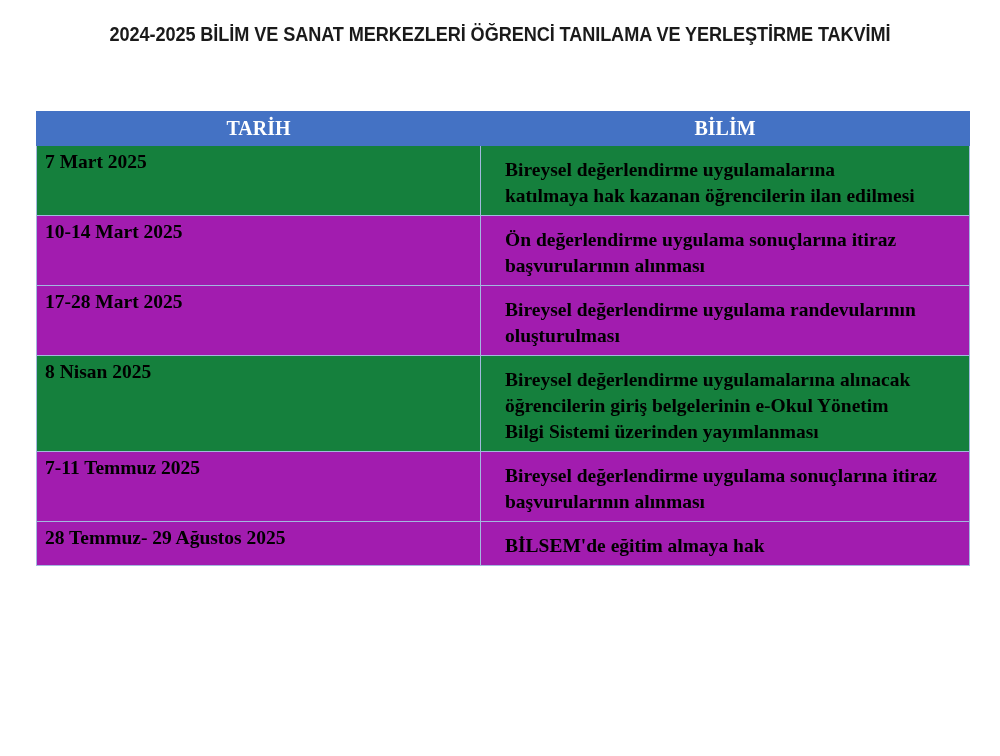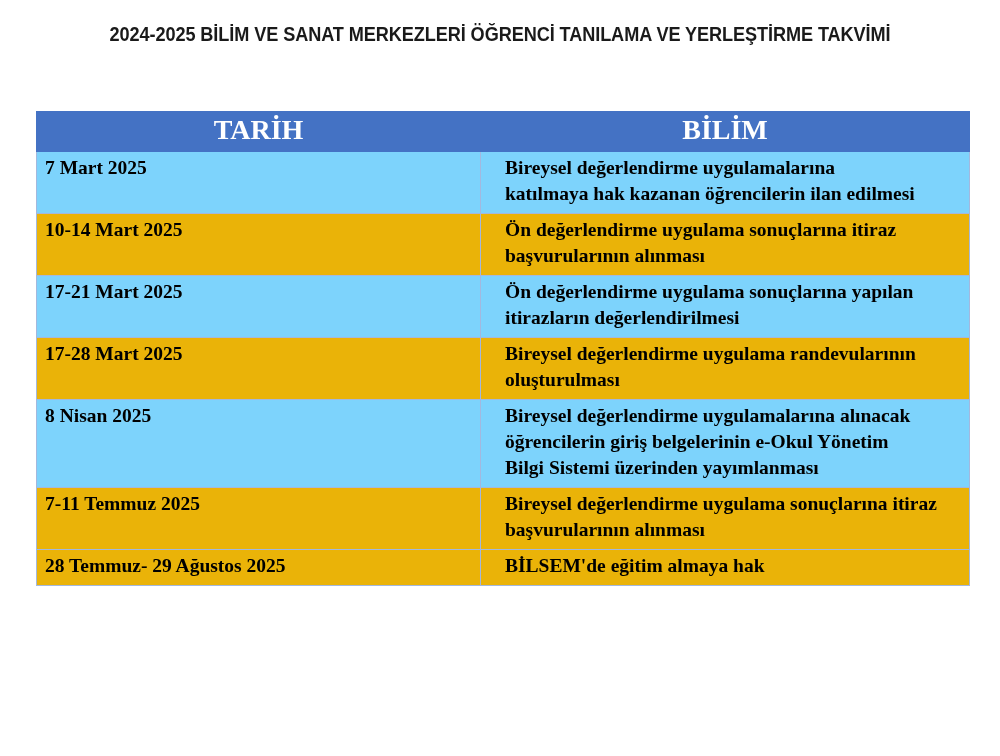--- a/index.html
+++ b/index.html
@@ -56,21 +56,21 @@
   }
 
   table.calendar col.col-date { width: 444px; }
   table.calendar col.col-task { width: 489px; }
 
   table.calendar thead th {
     background: #4472C4;
     color: #ffffff;
     font-family: "Liberation Serif", "DejaVu Serif", serif;
     font-weight: bold;
-    font-size: 28px;
+    font-size: 20px;
     text-align: center;
     padding: 3px 0 5px 0;
     height: 25px;
     border: 1px solid #4472C4;
     line-height: 1.1;
   }
 
   table.calendar tbody td {
     vertical-align: top;
     font-family: "Liberation Serif", "DejaVu Serif", serif;
@@ -79,28 +79,28 @@
     line-height: 26px;
     color: #000000;
     border-left: 1px solid #A3B8DE;
     border-right: 1px solid #A3B8DE;
     border-top: 1px solid #A3B8DE;
     border-bottom: 1px solid #A3B8DE;
     overflow: hidden;
     white-space: nowrap;
   }
 
-  tbody tr.band-light td { background: #eab308; }
-  tbody tr.band-blue  td { background: #7dd3fc; }
+  tbody tr.band-light td { background: #a21caf; }
+  tbody tr.band-blue  td { background: #15803d; }
 
   td.cell-date {
     padding: 3px 0 6px 8px;
   }
   td.cell-task {
-    padding: 3px 0 6px 24px;
+    padding: 11px 0 6px 24px;
   }
 
   td.cell-task .line { display: block; }
 
   
   tbody tr:last-child td { border-bottom: 1px solid #A3B8DE; }
 </style>
 </head>
 <body>
 
@@ -128,27 +128,20 @@
               <span class="line">katılmaya hak kazanan öğrencilerin ilan edilmesi</span>
             </td>
           </tr>
           <tr class="band-light">
             <td class="cell-date">10-14 Mart 2025</td>
             <td class="cell-task">
               <span class="line">Ön değerlendirme uygulama sonuçlarına itiraz</span>
               <span class="line">başvurularının alınması</span>
             </td>
           </tr>
-          <tr class="band-blue">
-            <td class="cell-date">17-21 Mart 2025</td>
-            <td class="cell-task">
-              <span class="line">Ön değerlendirme uygulama sonuçlarına yapılan</span>
-              <span class="line">itirazların değerlendirilmesi</span>
-            </td>
-          </tr>
           <tr class="band-light">
             <td class="cell-date">17-28 Mart 2025</td>
             <td class="cell-task">
               <span class="line">Bireysel değerlendirme uygulama randevularının</span>
               <span class="line">oluşturulması</span>
             </td>
           </tr>
           <tr class="band-blue">
             <td class="cell-date">8 Nisan 2025</td>
             <td class="cell-task">

